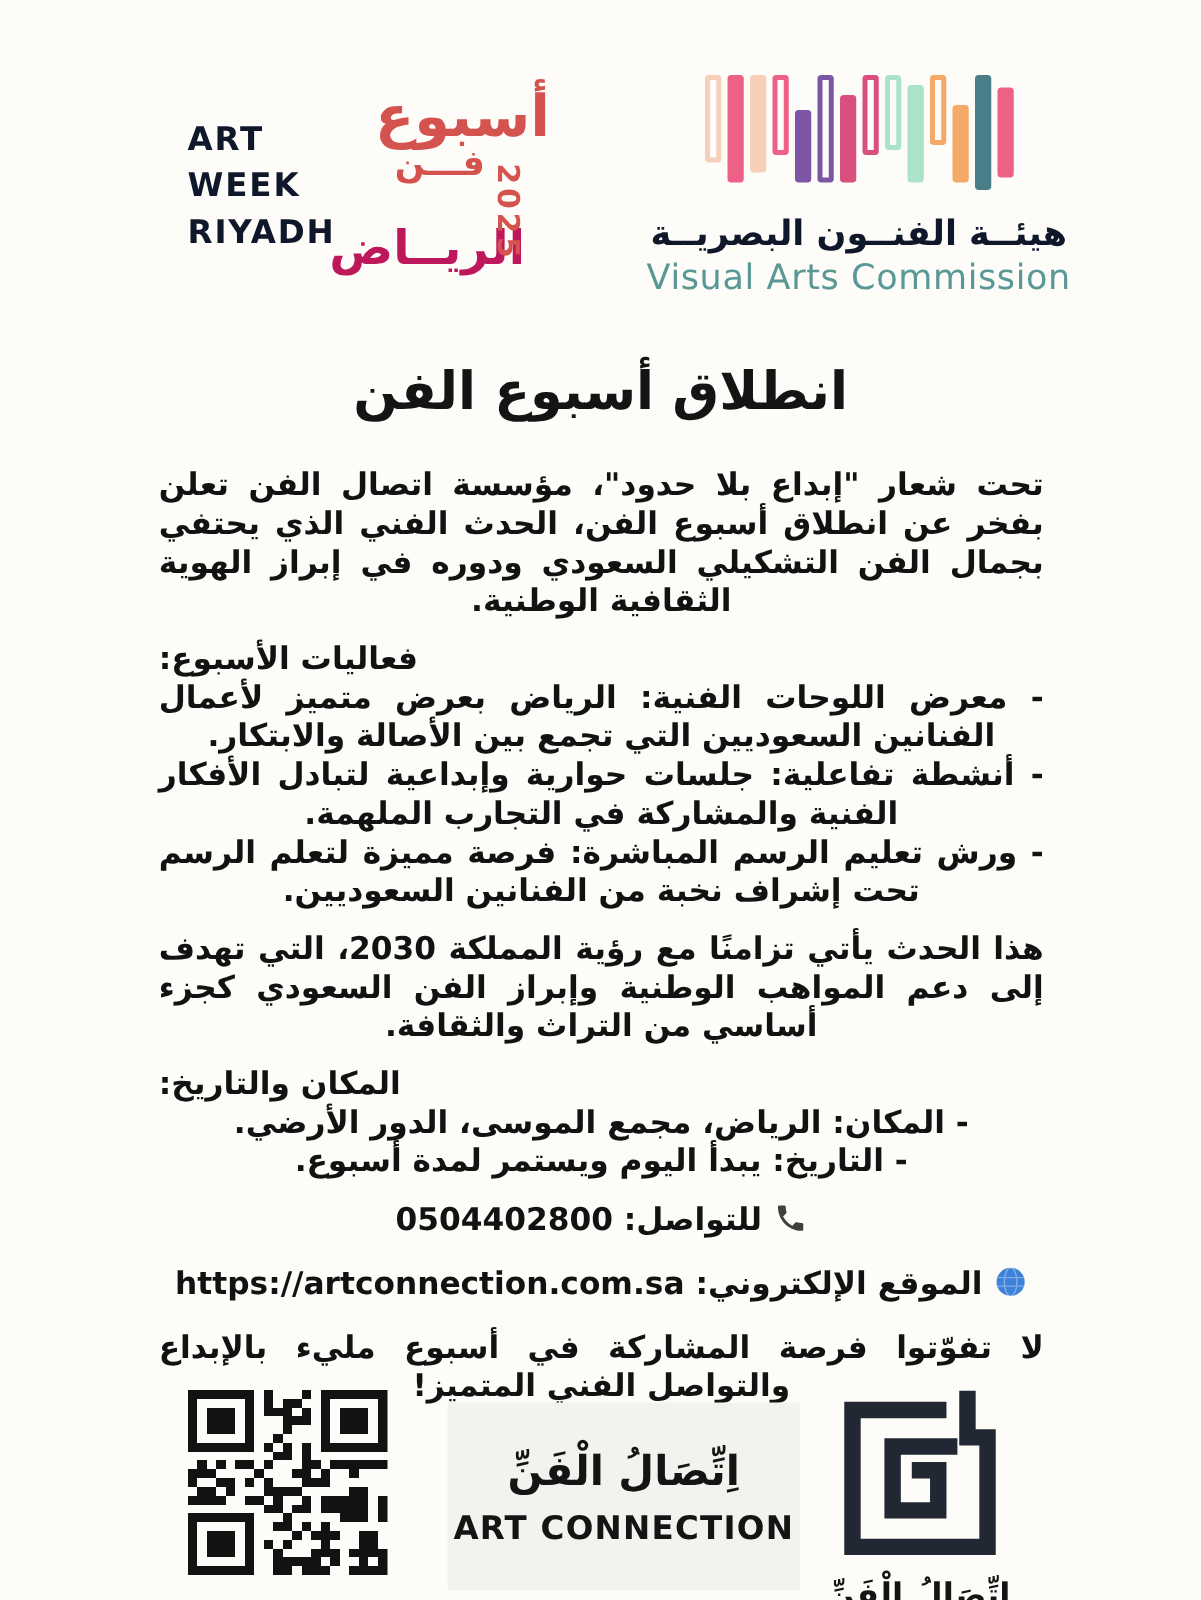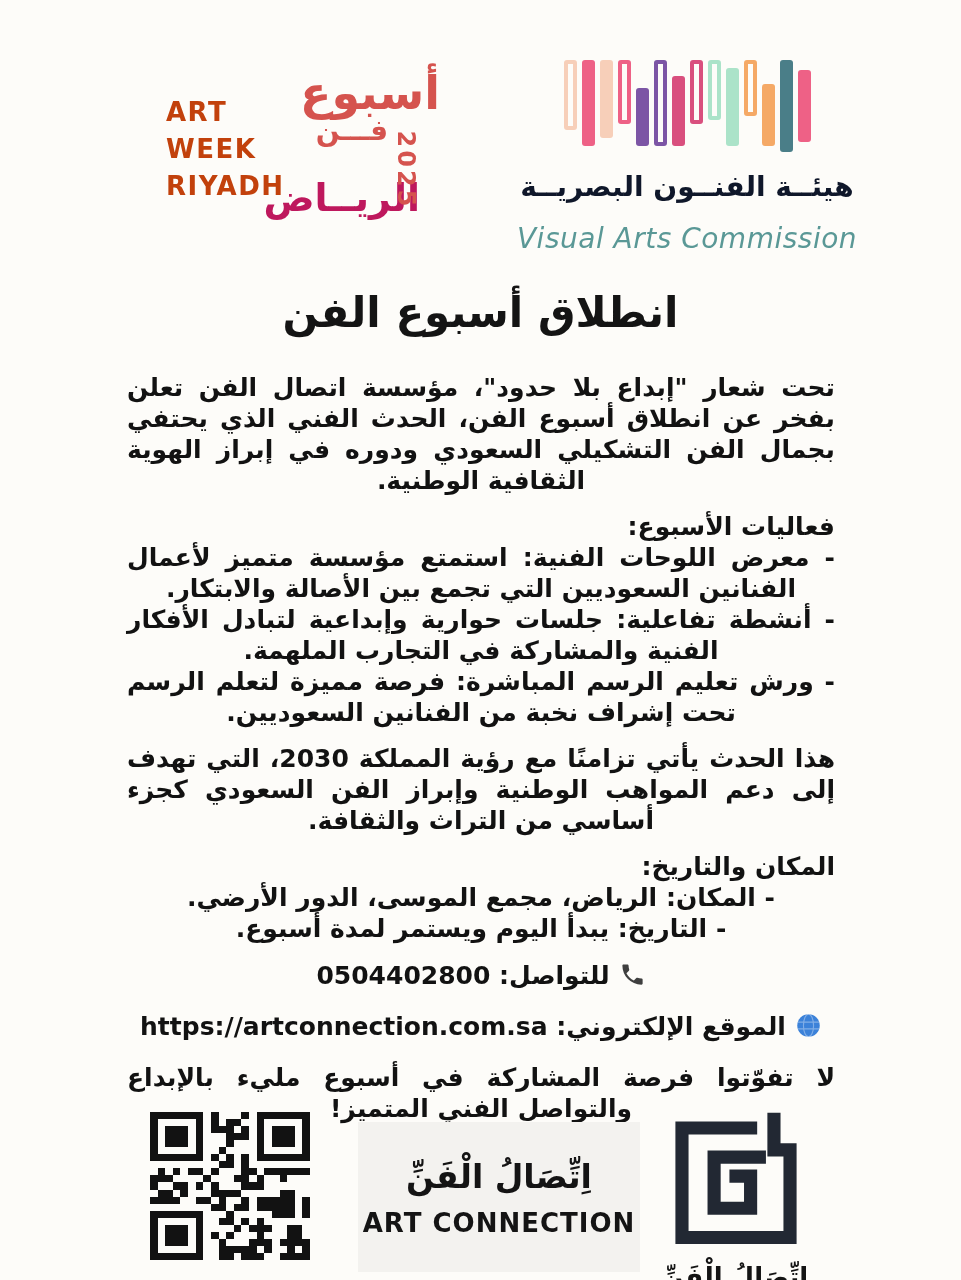--- a/index.html
+++ b/index.html
@@ -18,30 +18,30 @@
   .awr-ar-1{position:absolute;right:10px;top:-6px;font-weight:bold;font-size:46px;direction:rtl;}
   .awr-ar-2{position:absolute;right:62px;top:42px;font-weight:bold;font-size:28px;direction:rtl;}
   .awr-ar-3{position:absolute;right:30px;top:104px;font-weight:bold;font-size:38px;direction:rtl;}
   .awr-year{position:absolute;right:4px;top:84px;font-weight:bold;font-size:24px;letter-spacing:3px;transform:rotate(90deg);transform-origin:center;}
 
   
   .vac-logo{position:absolute;left:492px;top:60px;width:390px;}
   .vac-bars{display:flex;justify-content:center;align-items:flex-start;gap:5px;height:102px;}
   .vac-bar{width:13px;border-radius:3px;box-sizing:border-box;}
   .vac-ar{margin-top:8px;text-align:center;font-size:28px;font-weight:bold;direction:rtl;}
-  .vac-en{text-align:center;font-size:28px;font-weight:500;letter-spacing:0.5px;margin-top:19px;font-style:italic;}
+  .vac-en{text-align:center;font-size:28px;font-weight:500;letter-spacing:0.5px;margin-top:2px;}
 
   
   .title{position:absolute;top:288px;left:0;width:100%;text-align:center;
          font-size:42px;font-weight:bold;direction:rtl;}
   .content{position:absolute;top:372px;left:127px;width:708px;direction:rtl;
            font-size:25px;font-weight:bold;line-height:31px;color:#121212;}
   .content p{margin:0;text-align:justify;text-align-last:center;}
   .sec{margin-bottom:15px;}
-  .sec-h{text-align:right;}
+  .sec-h{text-align:left;}
   .contact-line{text-align:center;margin:16px 0;}
   .contact-line .ico{display:inline-block;vertical-align:-4px;margin-inline-end:9px;}
   .ltr{direction:ltr;unicode-bidi:embed;}
 
   
   .qr{position:absolute;left:150px;top:1112px;width:160px;height:148px;}
   .qr svg{width:100%;height:100%;shape-rendering:crispEdges;}
   .ac-box{position:absolute;left:358px;top:1122px;width:282px;height:150px;
           background:#f3f2ef;display:flex;flex-direction:column;align-items:center;justify-content:center;}
   .ac-ar{font-size:33px;font-weight:bold;direction:rtl;}
@@ -50,21 +50,21 @@
   .maze svg{width:100%;height:100%;}
   .partial{position:absolute;left:640px;top:1262px;width:190px;text-align:center;
            font-size:26px;font-weight:bold;direction:rtl;}
 </style>
 </head>
 <body>
 
 <div class="page">
 
   <div class="awr-logo">
-    <div class="awr-en" style="color: #c2410c; margin-left: 16px;">
+    <div class="awr-en" style="color: #0f172a;">
       <div>ART</div>
       <div>WEEK</div>
       <div>RIYADH</div>
     </div>
     <div class="awr-ar-1" style="color: rgb(213, 83, 78);">أسبوع</div>
     <div class="awr-ar-2" style="color: rgb(213, 83, 78);">فـــن</div>
     <div class="awr-ar-3" style="color: #be185d;">الريــاض</div>
     <div class="awr-year" style="color: rgb(213, 83, 78);">2025</div>
   </div>
 
@@ -93,21 +93,21 @@
 
   <div class="content">
     <div class="sec">
       <p>تحت شعار "إبداع بلا حدود"، مؤسسة اتصال الفن تعلن بفخر عن انطلاق أسبوع الفن، الحدث الفني الذي يحتفي بجمال الفن التشكيلي السعودي ودوره في إبراز الهوية الثقافية الوطنية.</p>
     </div>
 
     <div class="sec">
       <div class="sec-h">فعاليات الأسبوع:</div>
       <div>
 
-      <p>- معرض اللوحات الفنية: استمتع مؤسسة متميز لأعمال الفنانين السعوديين التي تجمع بين الأصالة والابتكار.</p>
+      <p>- معرض اللوحات الفنية: الرياض بعرض متميز لأعمال الفنانين السعوديين التي تجمع بين الأصالة والابتكار.</p>
           <p>- أنشطة تفاعلية: جلسات حوارية وإبداعية لتبادل الأفكار الفنية والمشاركة في التجارب الملهمة.</p>
           <p>- ورش تعليم الرسم المباشرة: فرصة مميزة لتعلم الرسم تحت إشراف نخبة من الفنانين السعوديين.</p>
         </div>
     </div>
 
     <div class="sec">
       <p>هذا الحدث يأتي تزامنًا مع رؤية المملكة 2030، التي تهدف إلى دعم المواهب الوطنية وإبراز الفن السعودي كجزء أساسي من التراث والثقافة.</p>
     </div>
 
     <div class="sec">

